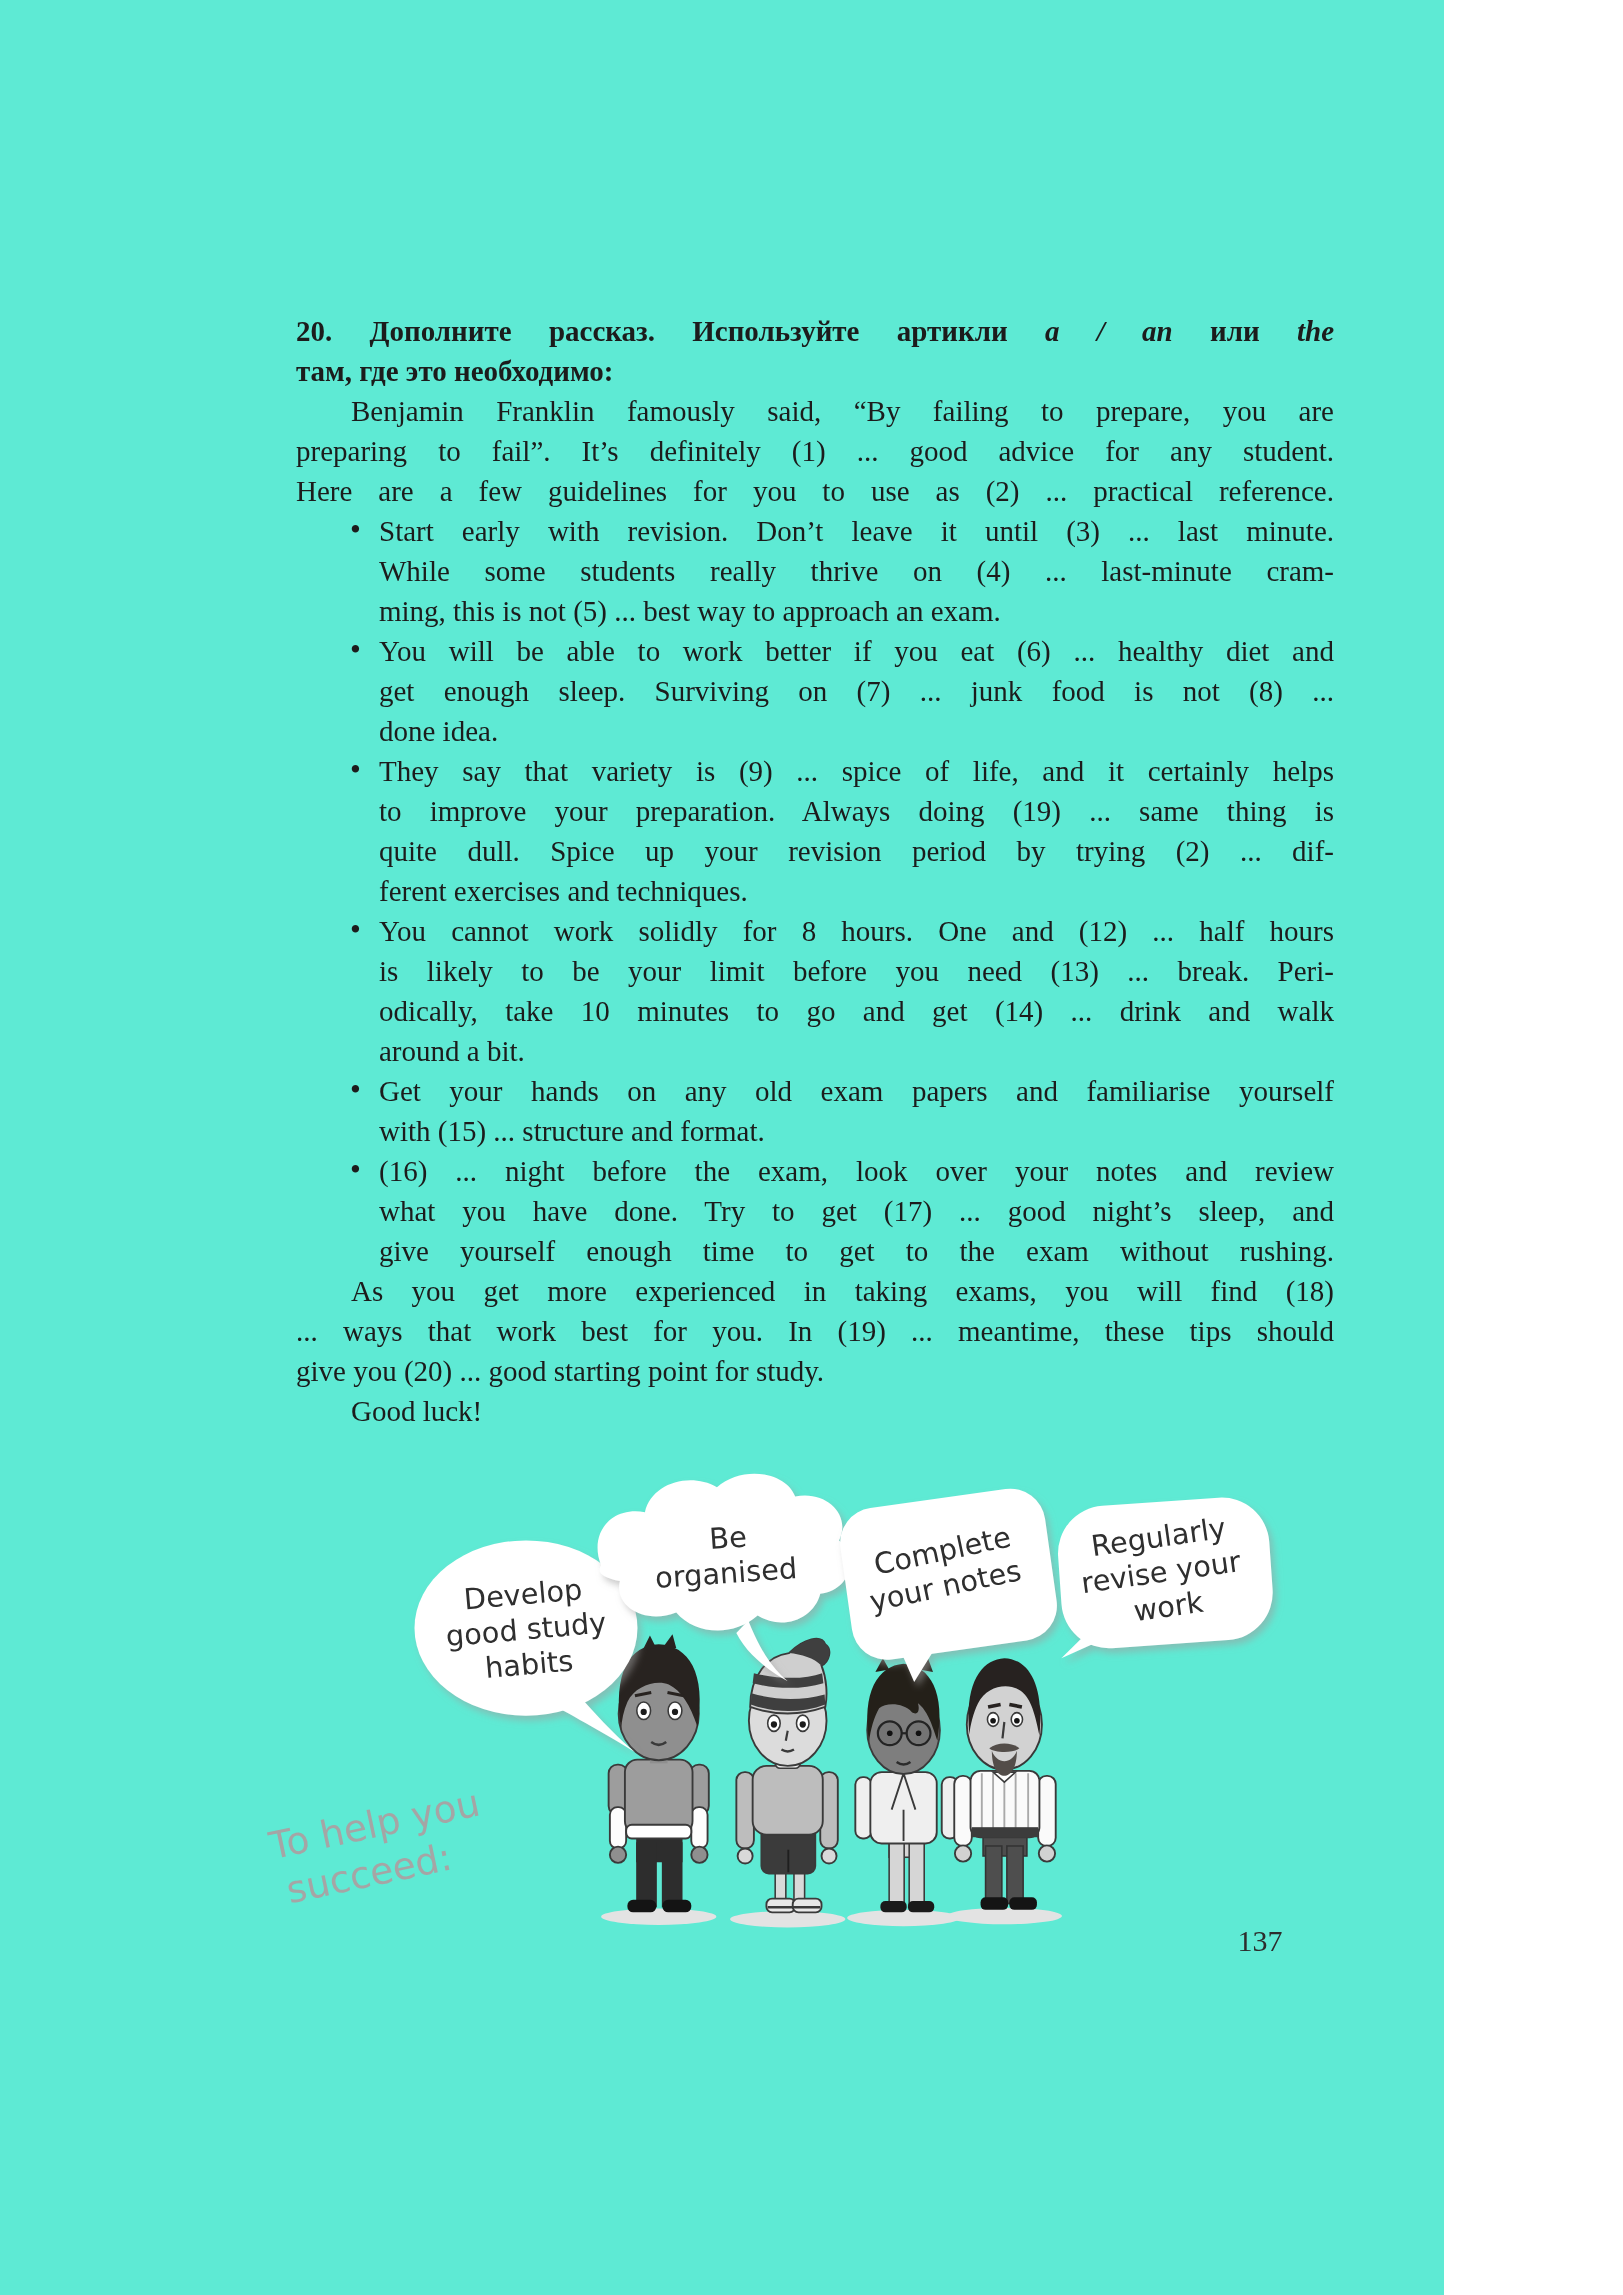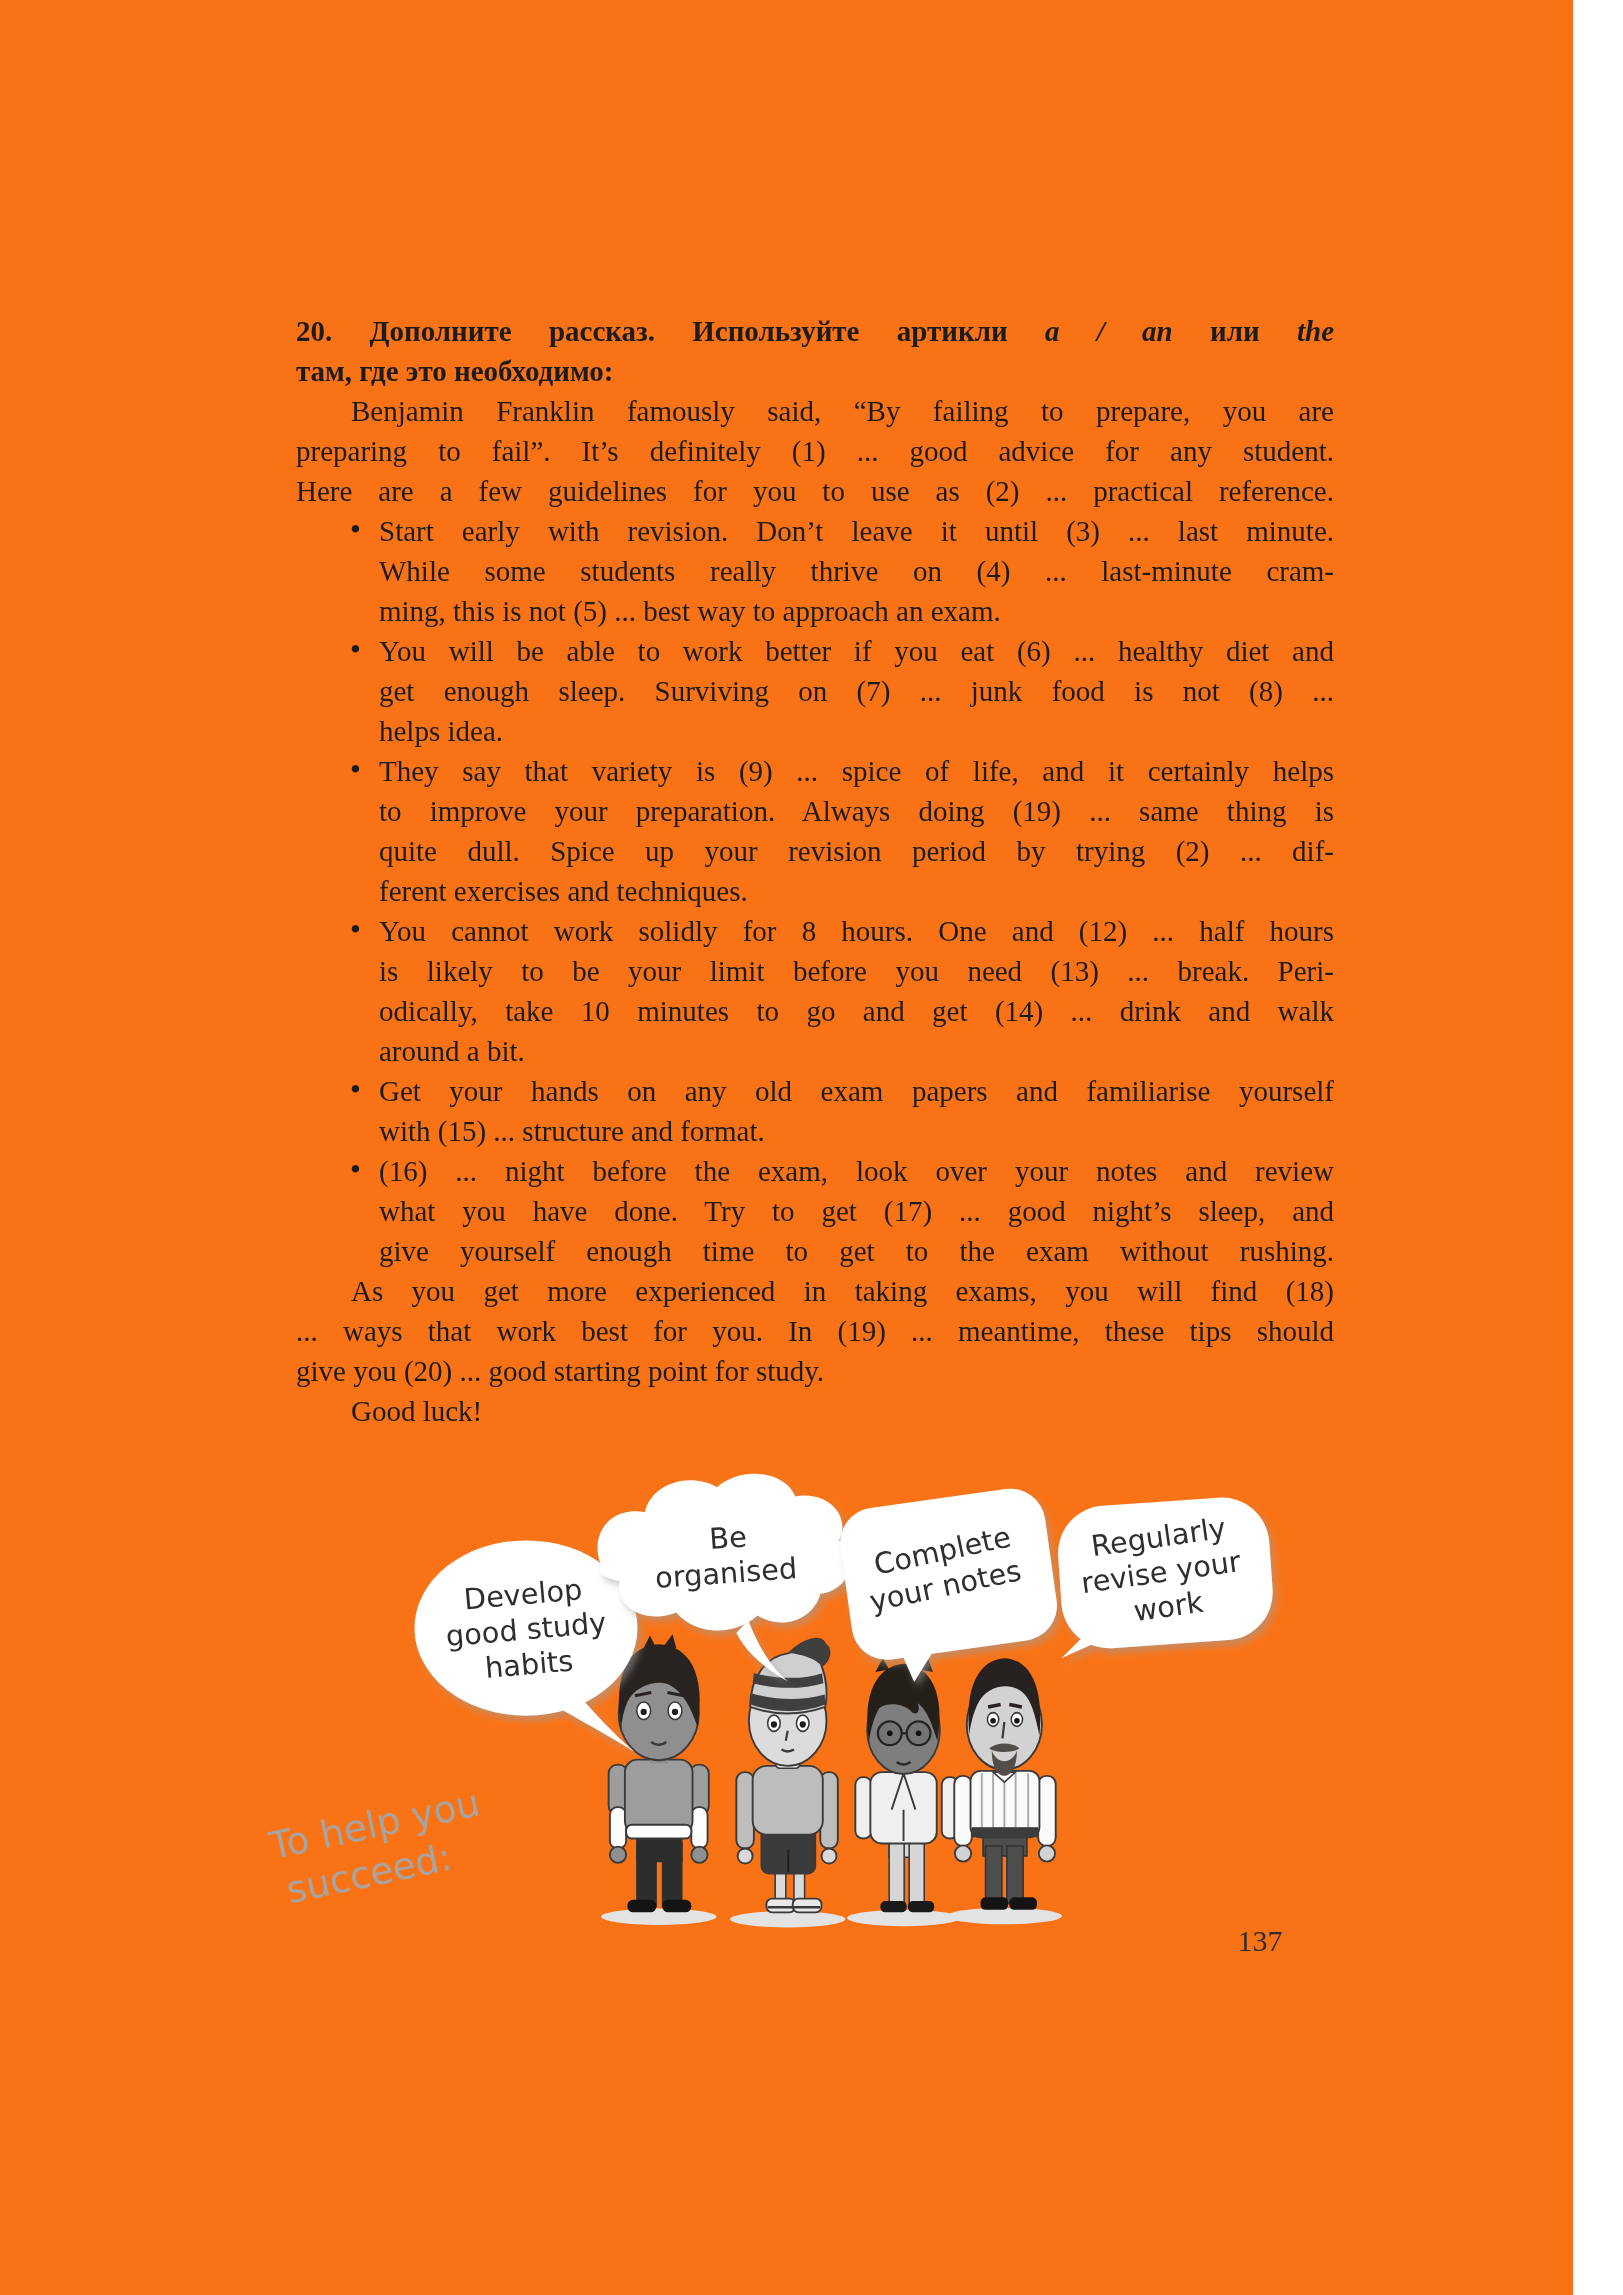--- a/index.html
+++ b/index.html
@@ -1,20 +1,20 @@
 <!DOCTYPE html>
 <html style="font-size:10px"><head>
 <meta charset="utf-8">
 <style>
   html, body { margin: 0; padding: 0; background: #ffffff; }
   .page {
     position: relative;
-    width: 1573px;
+    width: 1444px;
     height: 2295px;
-    background: #f97316;
+    background: #5eead4;
     overflow: hidden;
     font-family: "Liberation Serif", serif;
     color: #1c1c1c;
   }
   .content {
     position: absolute;
     left: 296px;
     top: 311px;
     width: 1038px;
     font-size: 29px;
@@ -83,21 +83,21 @@
       <span class="bullet-dot">•</span>
       <div class="tline jl">Start early with revision. Don’t leave it until (3) ... last minute.</div>
       <div class="tline jl">While some students really thrive on (4) ... last-minute cram-</div>
       <div class="tline ll">ming, this is not (5) ... best way to approach an exam.</div>
     </div>
 
     <div class="para bullet">
       <span class="bullet-dot">•</span>
       <div class="tline jl">You will be able to work better if you eat (6) ... healthy diet and</div>
       <div class="tline jl">get enough sleep. Surviving on (7) ... junk food is not (8) ...</div>
-      <div class="tline ll">helps idea.</div>
+      <div class="tline ll">done idea.</div>
     </div>
 
     <div class="para bullet">
       <span class="bullet-dot">•</span>
       <div class="tline jl">They say that variety is (9) ... spice of life, and it certainly helps</div>
       <div class="tline jl">to improve your preparation. Always doing (19) ... same thing is</div>
       <div class="tline jl">quite dull. Spice up your revision period by trying (2) ... dif-</div>
       <div class="tline ll">ferent exercises and techniques.</div>
     </div>
 

